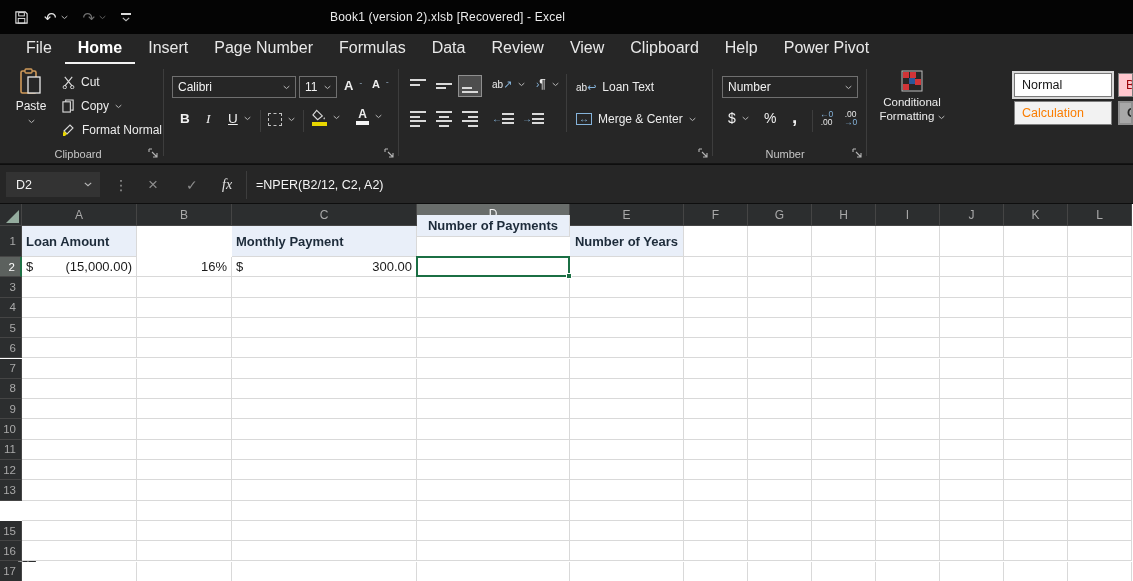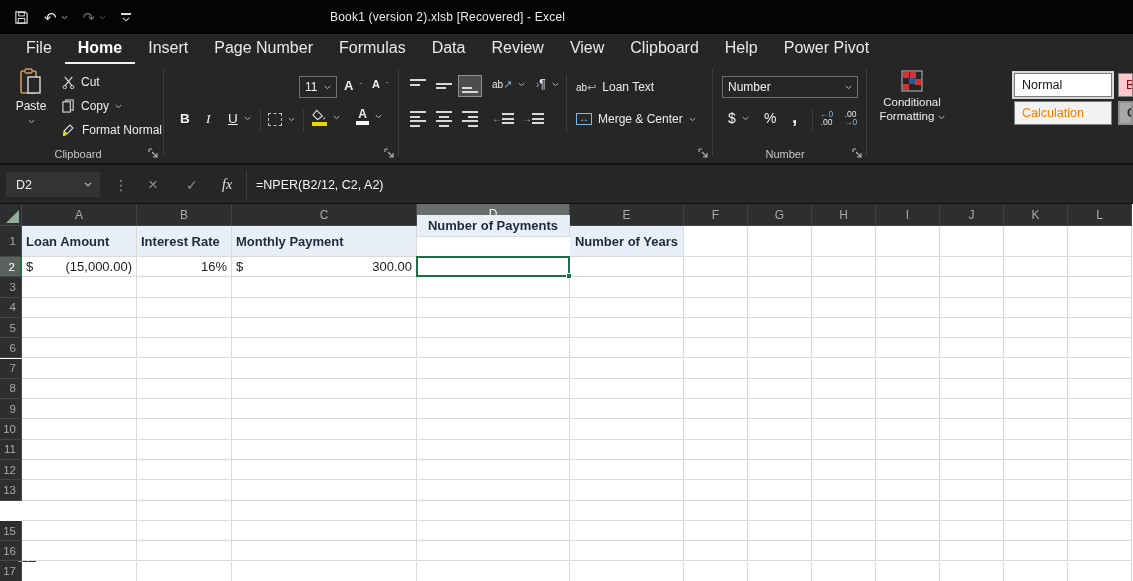--- a/index.html
+++ b/index.html
@@ -163,20 +163,26 @@
         <path d="M2 8l3 3-2 2H1v-3z" fill="#e8d600"></path>
       </svg>
     <span>Format Normal</span>
   </div>
   <div class="grp-label" style="left:8px;width:140px">Clipboard</div>
   <svg class="launcher" style="left:148px" viewBox="0 0 10 10">
       <path d="M1 1v3M1 1h3M4 4l5 5M9 5v4H5" fill="none" stroke="currentColor" stroke-width="1.1"></path>
     </svg>
   <div class="vsep" style="left:163px"></div>
 
+  <div class="combo" style="left:172px;top:12px;width:124px">
+    <span>Calibri</span>
+    <svg class="chev" width="7" height="5" viewBox="0 0 10 6">
+        <path d="M1 1l4 3.5L9 1" fill="none" stroke="currentColor" stroke-width="1.4"></path>
+      </svg>
+  </div>
   <div class="combo" style="left:299px;top:12px;width:38px">
     <span>11</span>
     <svg class="chev" width="7" height="5" viewBox="0 0 10 6">
         <path d="M1 1l4 3.5L9 1" fill="none" stroke="currentColor" stroke-width="1.4"></path>
       </svg>
   </div>
   <div class="btn-txt" style="left:344px;top:14px">
       <span class="bigA">A</span>
       <span class="supchev">ˆ</span>
     </div>
@@ -428,21 +434,20 @@
     <div class="gh rowh" style="left: 0px; top: 195.1px; width: 22px; height: 20.3px;">9</div>
     <div class="gh rowh" style="left: 0px; top: 215.4px; width: 22px; height: 20.3px;">10</div>
     <div class="gh rowh" style="left: 0px; top: 235.7px; width: 22px; height: 20.3px;">11</div>
     <div class="gh rowh" style="left: 0px; top: 256px; width: 22px; height: 20.3px;">12</div>
     <div class="gh rowh" style="left: 0px; top: 276.3px; width: 22px; height: 20.3px;">13</div>
     <div class="gh rowh" style="left: 0px; top: 296.6px; width: 36px; height: 20.3px; margin-top: 48px;">14</div>
     <div class="gh rowh" style="left: 0px; top: 316.9px; width: 22px; height: 20.3px;">15</div>
     <div class="gh rowh" style="left: 0px; top: 337.2px; width: 22px; height: 20.3px;">16</div>
     <div class="gh rowh" style="left: 0px; top: 357.5px; width: 22px; height: 20.3px;">17</div>
     <div class="cell c-fill c-hdr" style="left: 22px; top: 22px; width: 115px; height: 31px;">Loan Amount</div>
-    <div class="cell c-fill c-hdr" style="left: 137px; top: 22px; width: 95px; height: 31px;">Interest Rate</div>
     <div class="cell c-fill c-hdr" style="left: 232px; top: 22px; width: 185px; height: 31px;">Monthly Payment</div>
     <div class="cell c-fill c-hdr c-center" style="left: 417px; top: 11px; width: 153px; height: 22px;">Number of Payments</div>
     <div class="cell c-fill c-hdr c-center" style="left: 570px; top: 22px; width: 114px; height: 31px;">Number of Years</div>
     <div class="cell" style="left: 684px; top: 22px; width: 64px; height: 31px;"></div>
     <div class="cell" style="left: 748px; top: 22px; width: 64px; height: 31px;"></div>
     <div class="cell" style="left: 812px; top: 22px; width: 64px; height: 31px;"></div>
     <div class="cell" style="left: 876px; top: 22px; width: 64px; height: 31px;"></div>
     <div class="cell" style="left: 940px; top: 22px; width: 64px; height: 31px;"></div>
     <div class="cell" style="left: 1004px; top: 22px; width: 64px; height: 31px;"></div>
     <div class="cell" style="left: 1068px; top: 22px; width: 64px; height: 31px;"></div>

